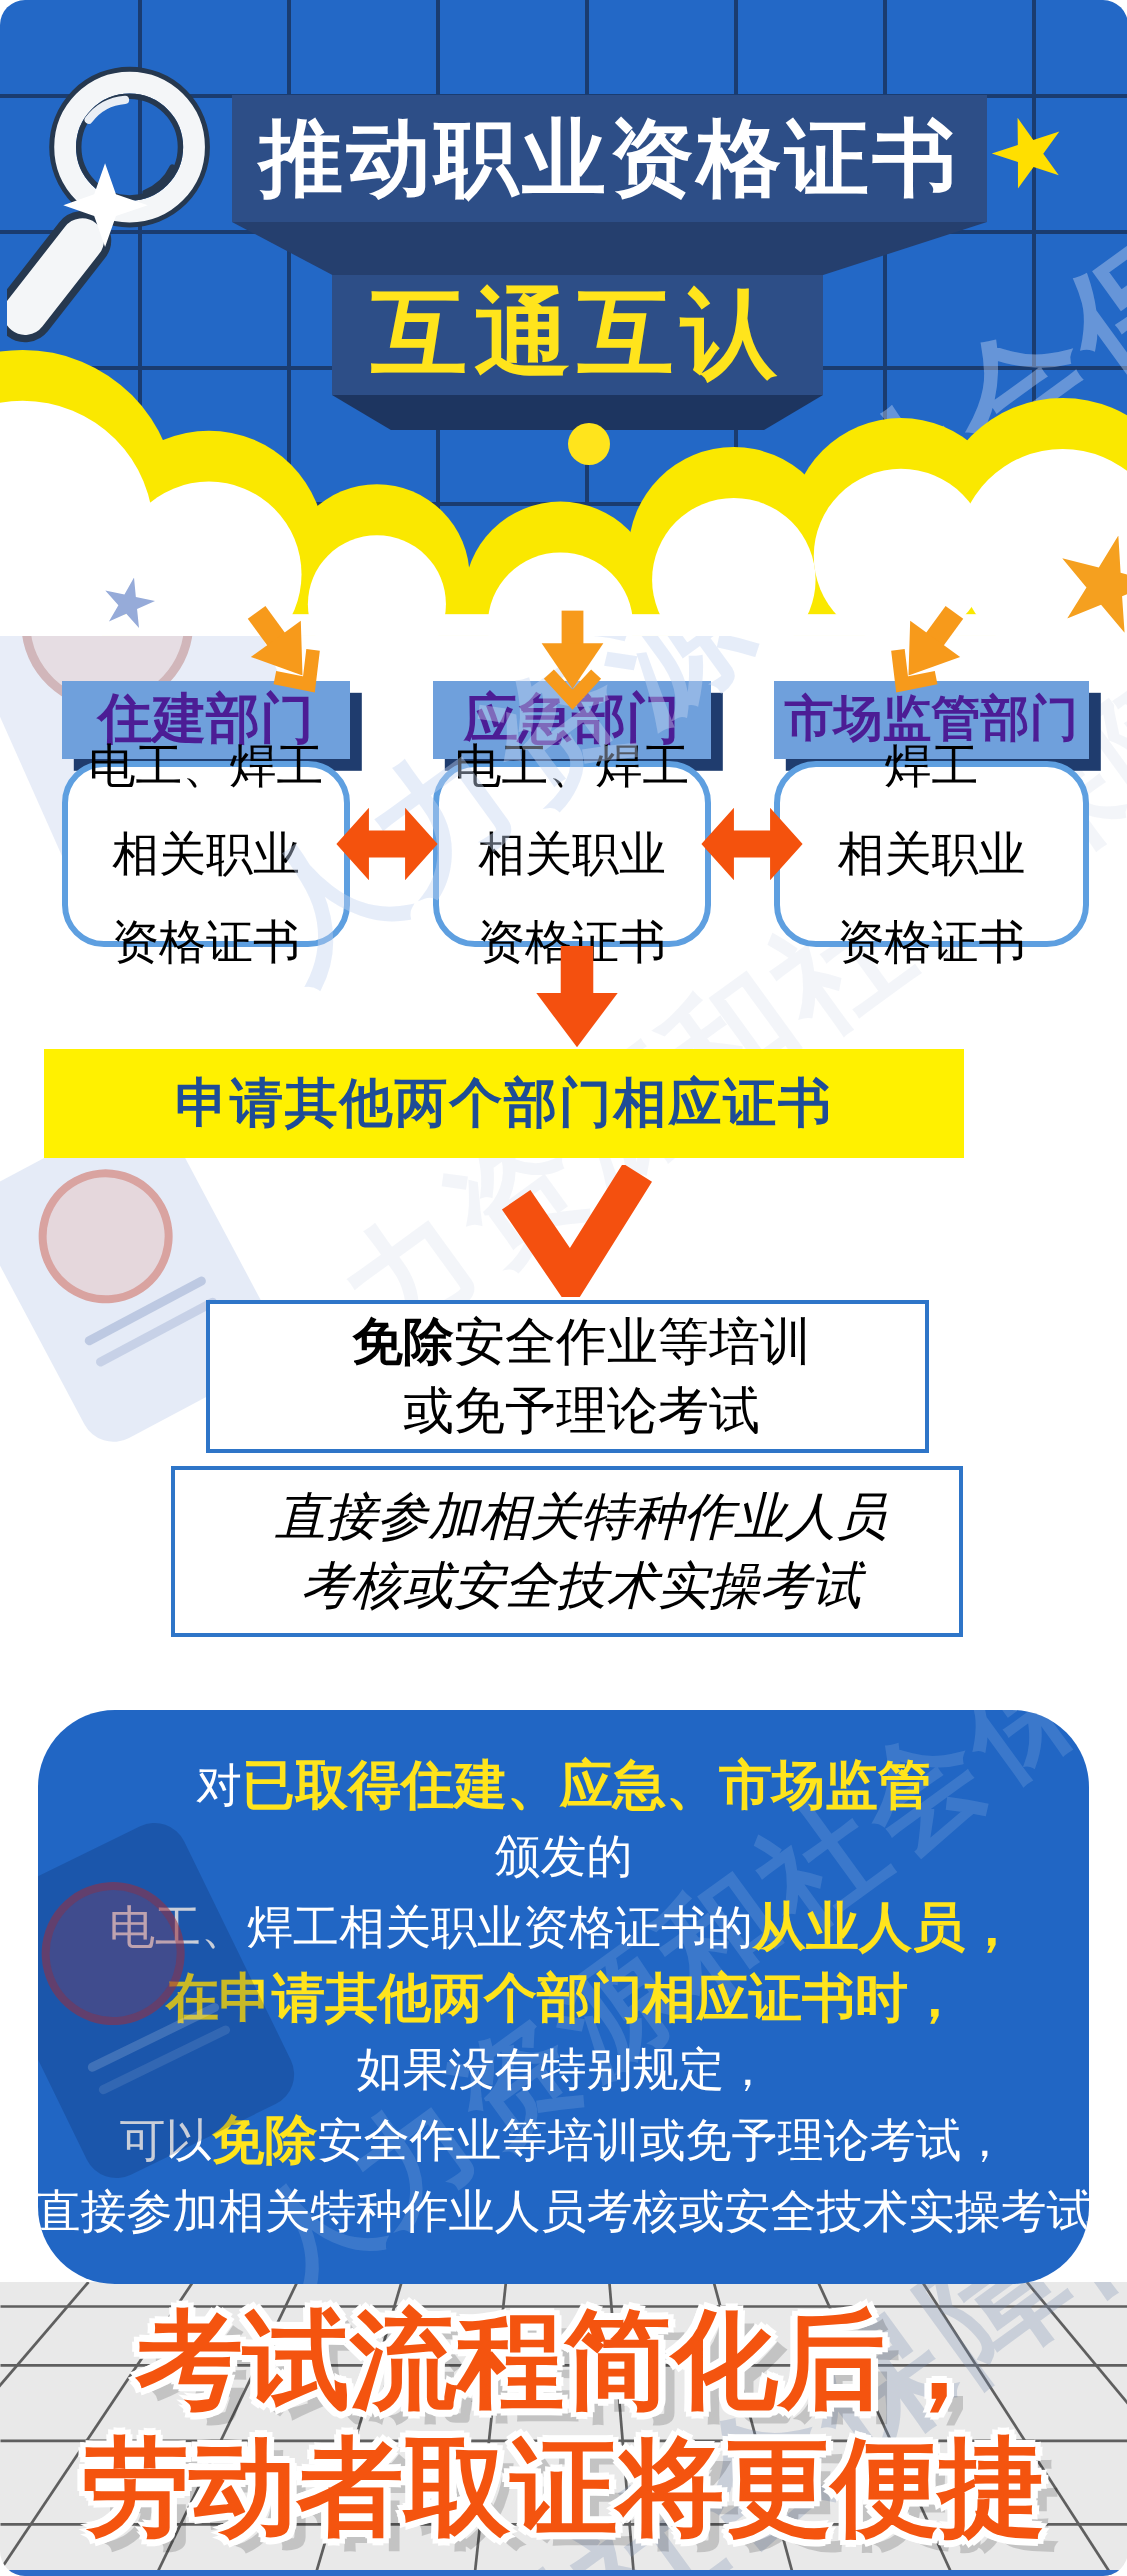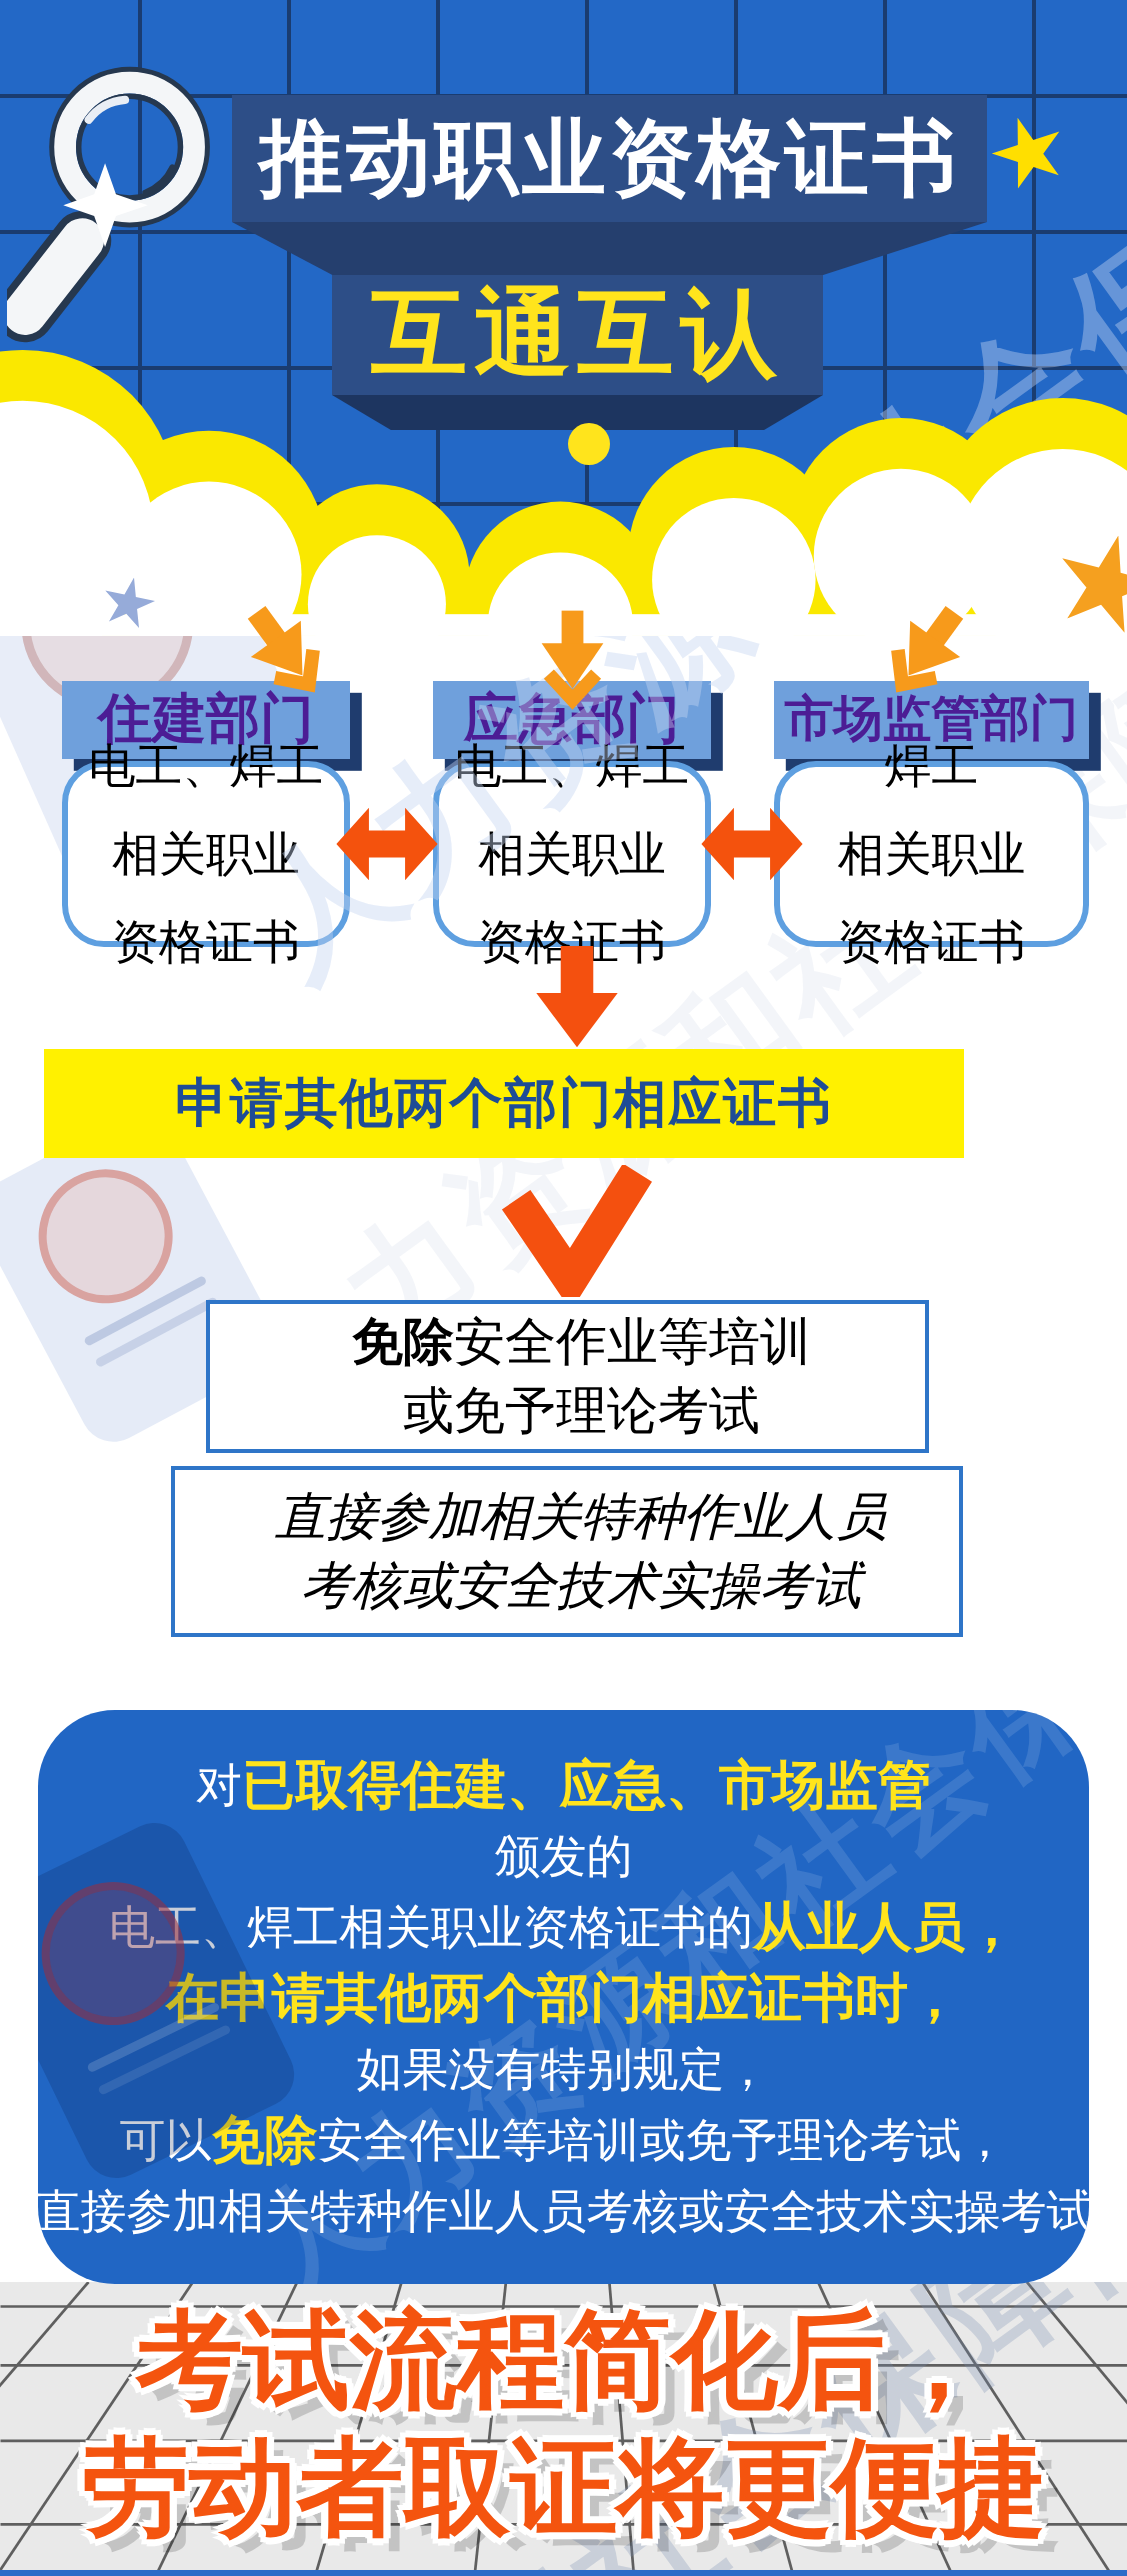--- a/index.html
+++ b/index.html
@@ -1,17 +1,17 @@
 <!DOCTYPE html>
 <html style="--header_blue: #2368C6; --grid_navy: #1A3C70; --panel_navy: #2D4E87; --fold_mid: #253F6E; --fold_navy: #1D3560; --accent_yellow: #FFE41C; --banner_yellow: #FFF100; --arrow_orange: #F79A1B; --arrow_red_orange: #F4520D; --column_header_blue: #6FA0DC; --header_shadow: #1F3C6E; --box_border_blue: #5E9FE0; --box_border_blue2: #2E75C8; --heading_navy: #2A5296; --summary_blue: #2166C4; --footer_orange: #F4540F; --floor_gray: #E9E9E9; --cloud_yellow: #FAE800;font-size:14.5px"><head>
 <meta charset="utf-8">
 <style>
   html,body{margin:0;padding:0;background:#fff;}
   .canvas{position:relative;width:1128px;height:2576px;overflow:hidden;background:#fff;
-          font-family:"Liberation Sans",sans-serif;}
+          font-family:"Liberation Sans",sans-serif;border-radius:25px;}
 
   
   .header{position:absolute;left:0;top:0;width:1128px;height:617px;
     background-color:var(--header_blue);
     background-image:linear-gradient(var(--grid_navy) 3.6px, transparent 3.6px),
                      linear-gradient(90deg, var(--grid_navy) 3.6px, transparent 3.6px);
     background-size:149px 136px;background-position:-11px -42px;}
   .title-panel{position:absolute;left:232px;top:95px;width:755px;height:127px;
     background:var(--panel_navy);display:flex;align-items:center;justify-content:center;}
   .title-text{font-family:"Liberation Serif",serif;font-weight:900;font-size:84px;

